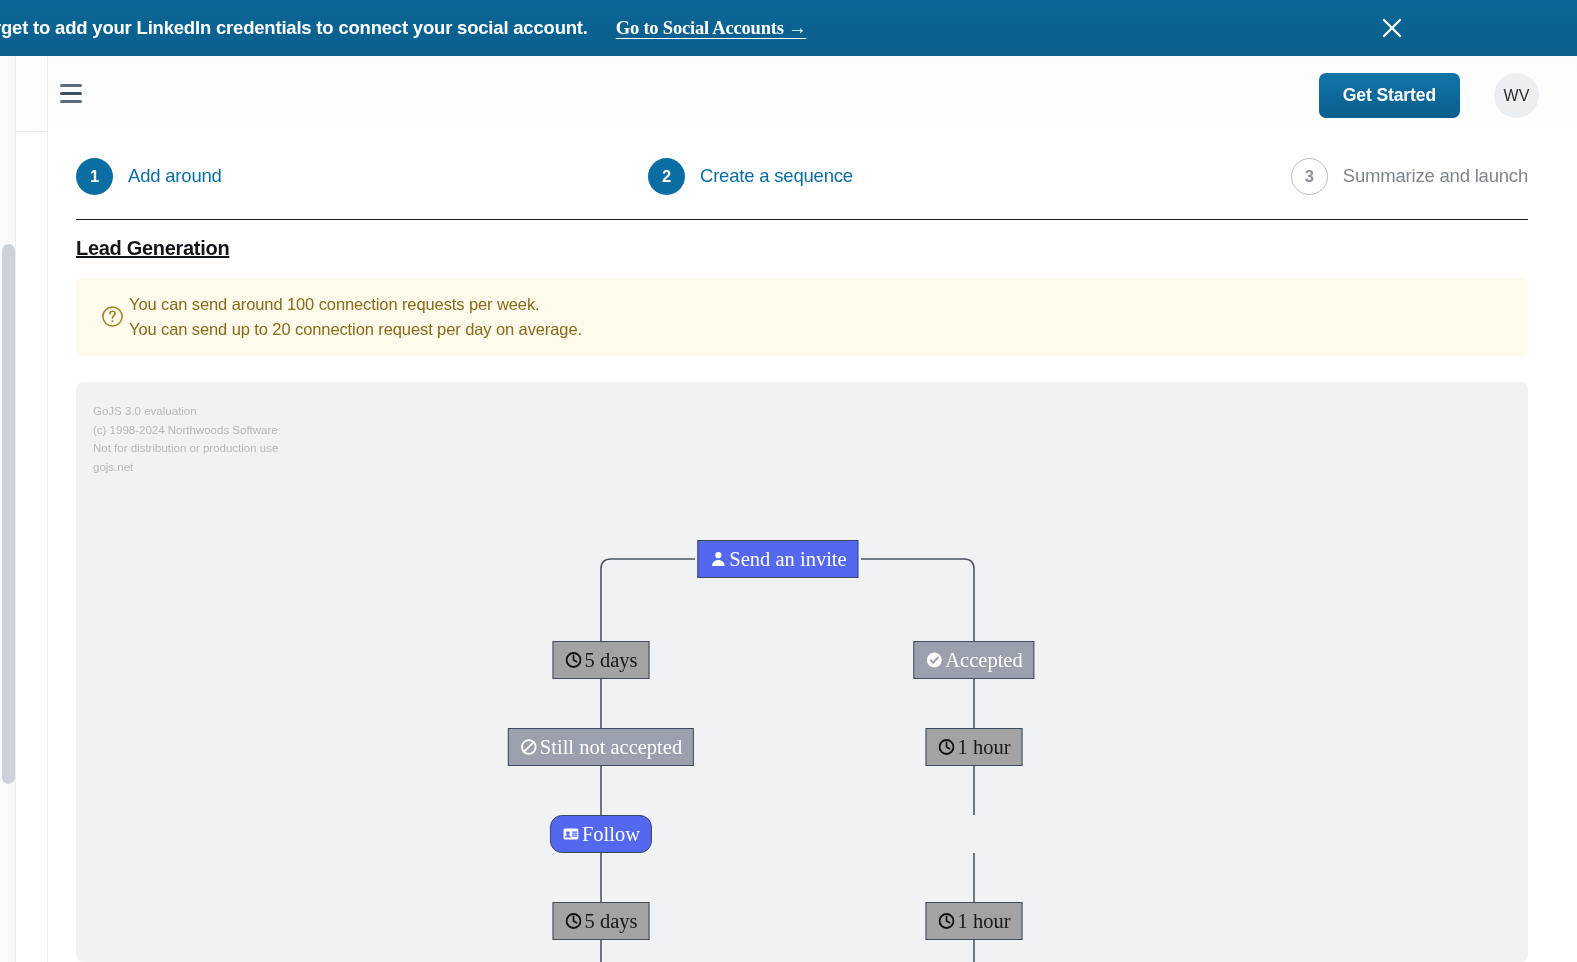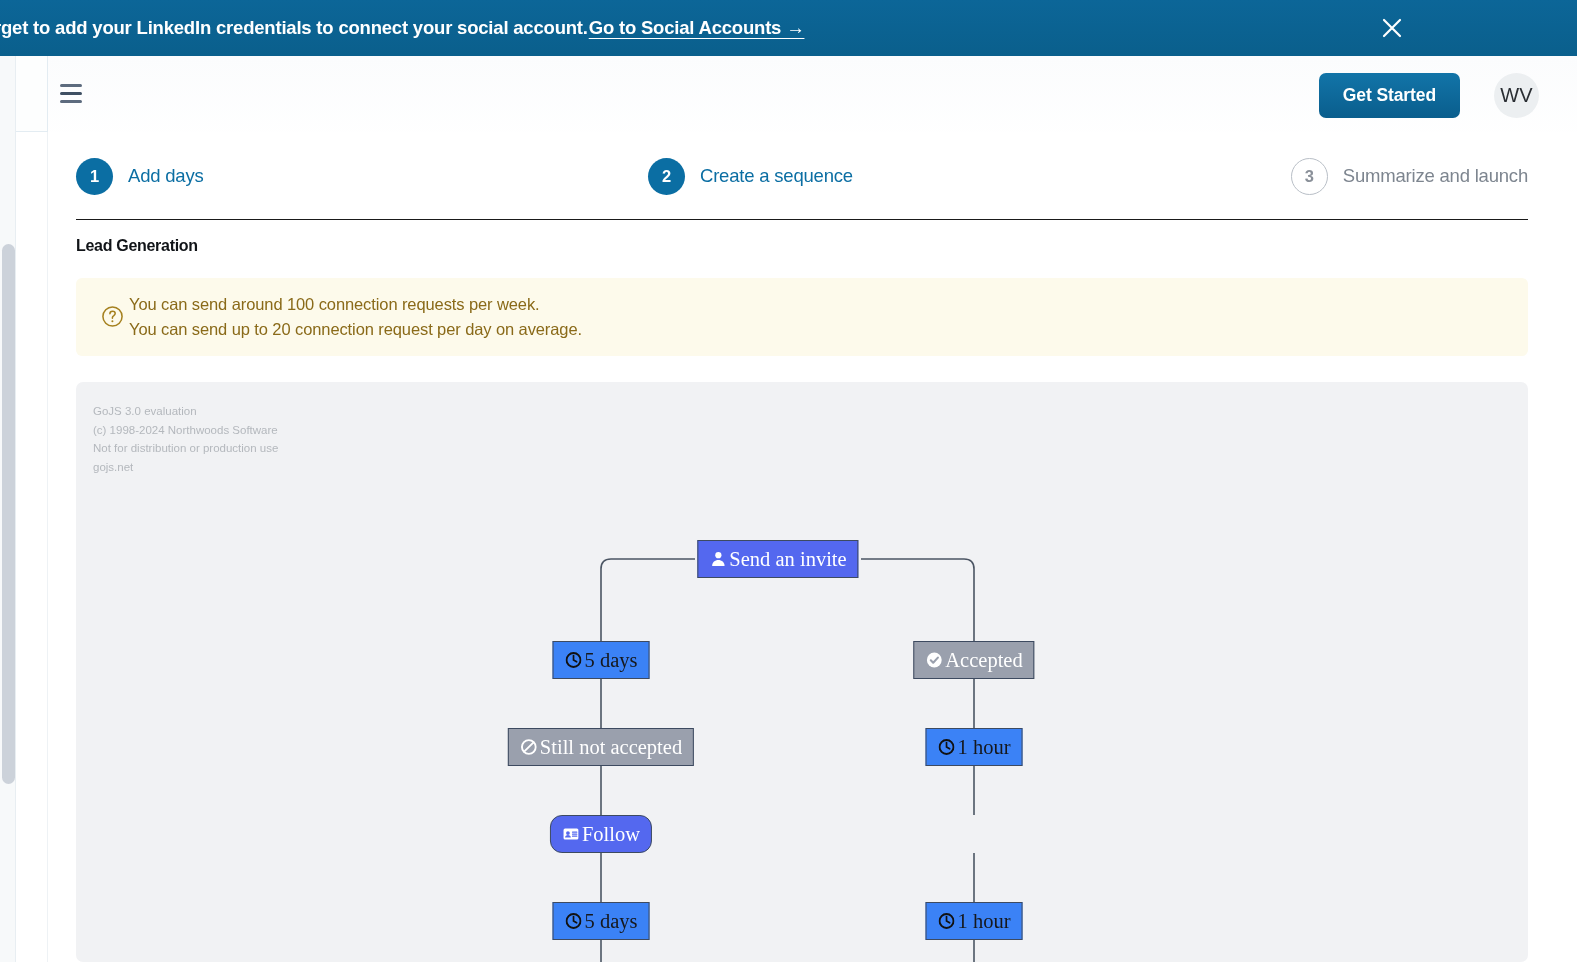--- a/index.html
+++ b/index.html
@@ -61,26 +61,27 @@
   }
   #banner .banner-text {
     position: absolute;
     left: -6px;
     white-space: nowrap;
     font-size: 18.5px;
     font-weight: 700;
     letter-spacing: -0.2px;
   }
   #banner .banner-link {
-    margin-left: 1px;
+    margin-left: 28px;
     color: #ffffff;
     font-weight: 700;
     text-decoration: underline;
     text-underline-offset: 4px;
     cursor: pointer;
+    font-family: Liberation Serif, serif;
   }
   #banner-close {
     position: absolute;
     right: 172px;
     top: 15px;
     width: 26px; height: 26px;
     cursor: pointer;
   }
   #banner-close svg { display: block; }
 
@@ -125,21 +126,21 @@
     letter-spacing: -0.1px;
     cursor: pointer;
   }
   #avatar {
     position: absolute;
     right: 38px; top: 17px;
     width: 45px; height: 45px;
     border-radius: 50%;
     background: #eceff1;
     color: #2a2e33;
-    font-size: 20px;
+    font-size: 16px;
     font-weight: 500;
     display: flex;
     align-items: center;
     justify-content: center;
     cursor: pointer;
     letter-spacing: 0.2px;
   }
 
   
   #content {
@@ -192,24 +193,25 @@
   .step.inactive .step-label { color: #7d858f; }
 
   #step-1 { position: absolute; left: 0; }
   #step-2 { position: absolute; left: 572px; }
   #step-3 { position: absolute; right: 0; }
 
   
   #section-title {
     position: absolute;
     left: 28px; top: 105px;
-    font-size: 16px;
+    font-size: 20px;
     font-weight: 700;
     color: #111418;
     letter-spacing: -0.3px;
+    text-decoration: underline;
   }
 
   
   #notice {
     position: absolute;
     left: 28px; top: 146px;
     width: 1452px;
     height: 78px;
     background: #fdfaeb;
     border-radius: 6px;
@@ -283,21 +285,21 @@
     background: #5468ef;
     border: 1.6px solid #3d4a60;
     color: #ffffff;
   }
   .gnode.cond {
     background: #9aa0ad;
     border: 1.6px solid #3d4a60;
     color: #ffffff;
   }
   .gnode.delay {
-    background: #3b82f6;
+    background: #a3a3a3;
     border: 1.4px solid #3d4a60;
     color: #16181c;
   }
   svg#links {
     position: absolute;
     left: 0; top: 0;
     width: 1452px; height: 580px;
     pointer-events: none;
   }
 </style>
@@ -329,21 +331,21 @@
   </div>
   <button id="get-started-btn">Get Started</button>
   <div id="avatar">WV</div>
 </div>
 
 <div id="content">
 
   <div id="stepper">
     <div class="step active" id="step-1">
       <div class="step-circle">1</div>
-      <div class="step-label">Add days</div>
+      <div class="step-label">Add around</div>
     </div>
     <div class="step active" id="step-2">
       <div class="step-circle">2</div>
       <div class="step-label">Create a sequence</div>
     </div>
     <div class="step inactive" id="step-3">
       <div class="step-circle">3</div>
       <div class="step-label">Summarize and launch</div>
     </div>
   </div>

